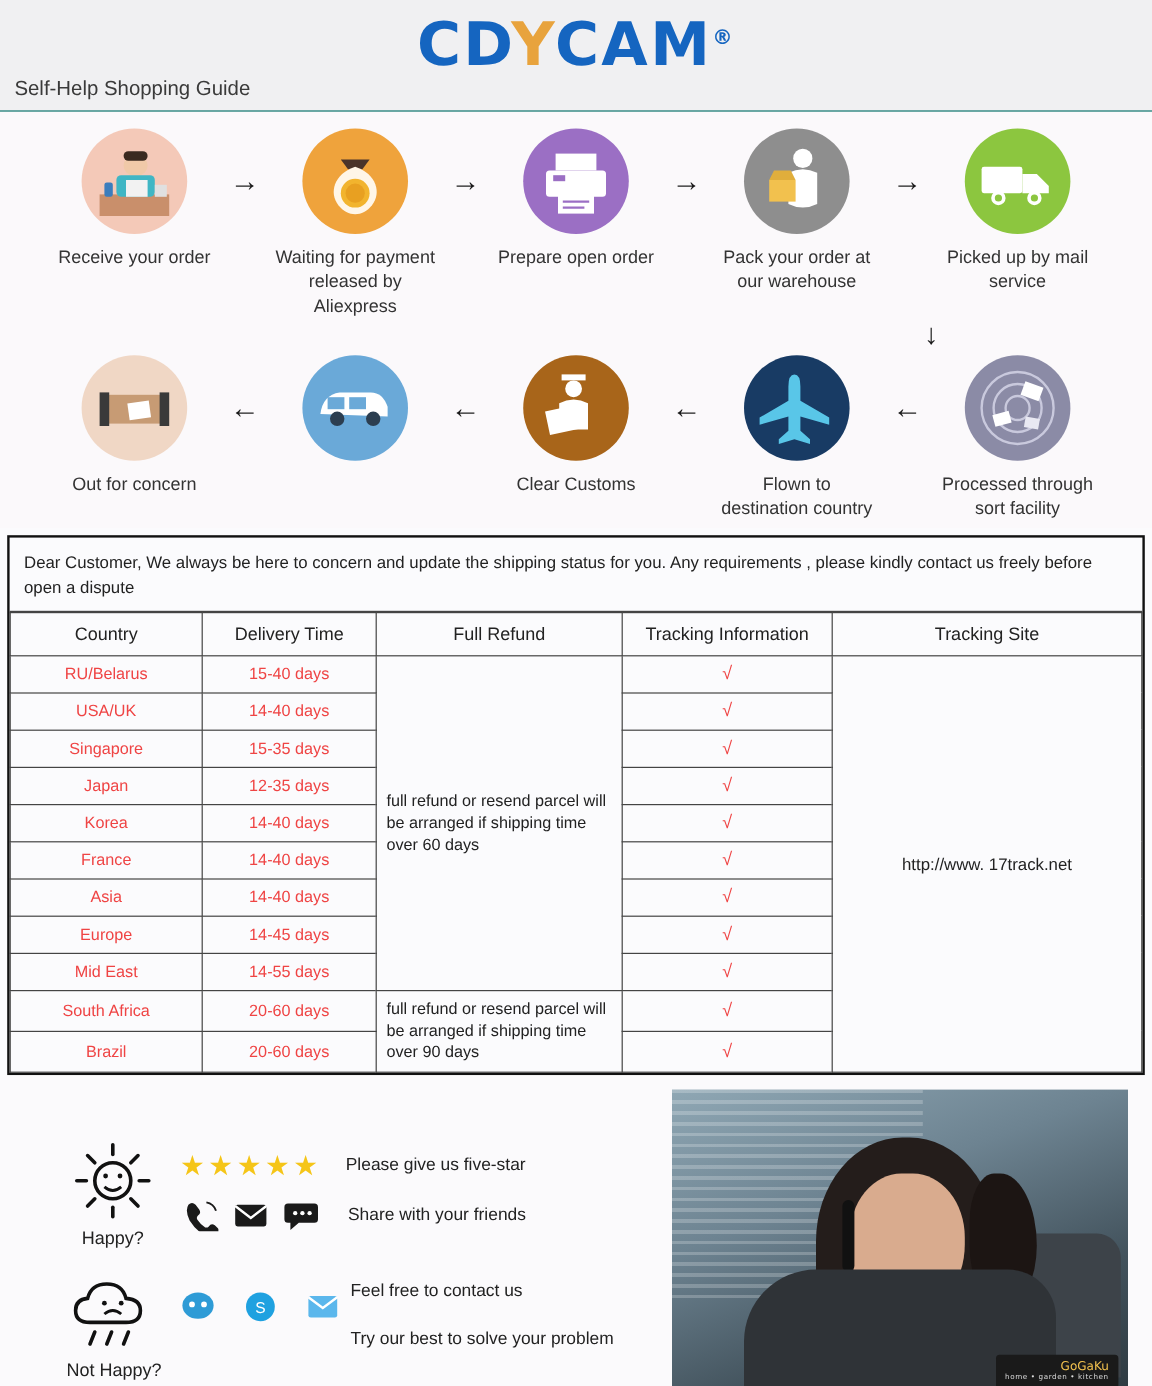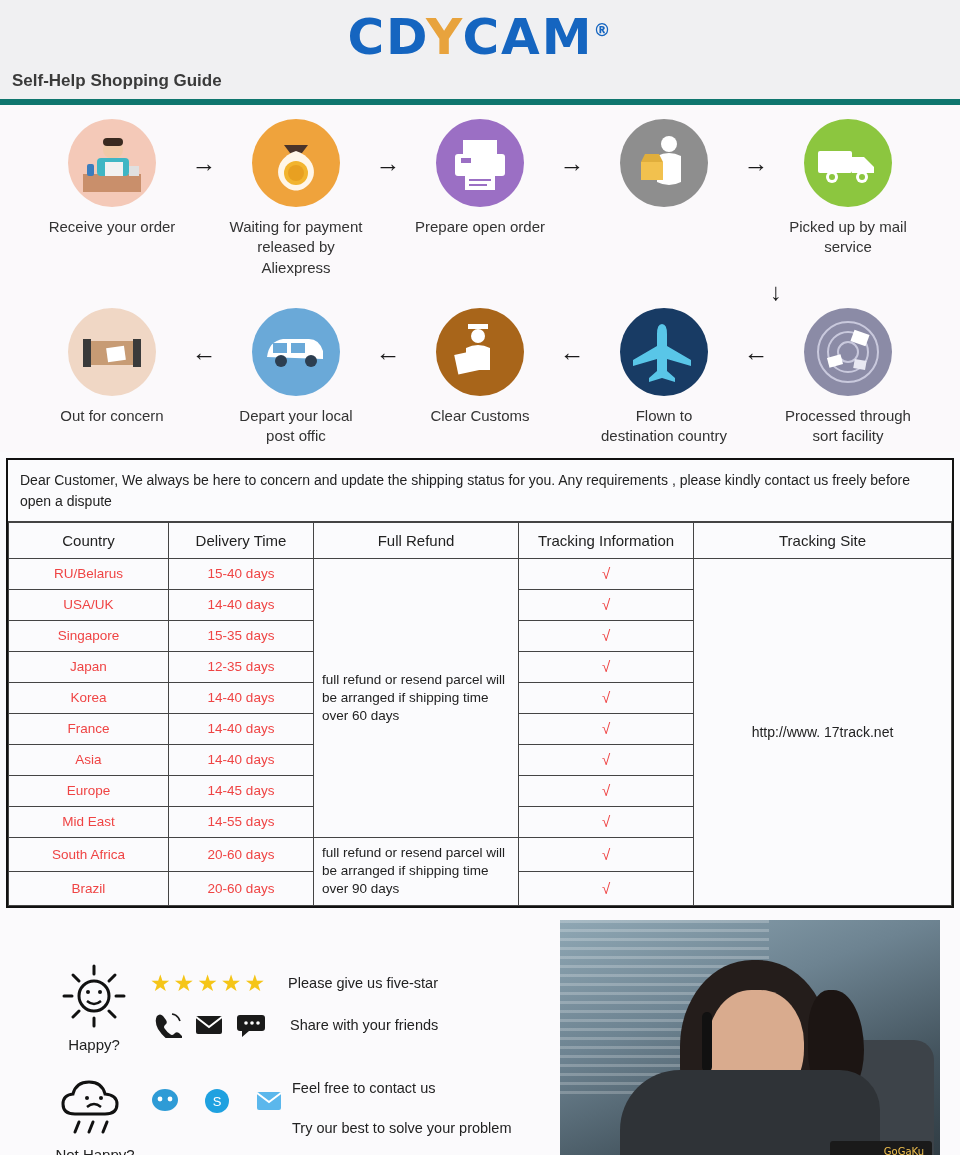--- a/index.html
+++ b/index.html
@@ -8,23 +8,23 @@
     width: 960px; height: 1155px;
     font-family: "Liberation Sans", sans-serif;
     background: #fbfbfd;
     color: #222;
     overflow: hidden;
     position: relative;
   }
 
   
   .header {
-    height: 105px;
+    height: 93px;
     background: #f0f0f2;
-    border-bottom: 6px solid #0f766e;
+    border-bottom: 1px solid #0f766e;
     position: relative;
   }
   .logo {
     position: absolute;
     top: 8px; left: 0; right: 0;
     text-align: center;
     font-family: "DejaVu Sans", sans-serif;
     font-weight: bold;
     font-size: 50px;
     letter-spacing: 2px;
@@ -33,21 +33,20 @@
   .logo .reg {
     font-size: 17px;
     vertical-align: super;
   }
   .logo .y { color: #e8a33d; }
   .guide-title {
     position: absolute;
     left: 12px; bottom: 8px;
     font-size: 17px;
     color: #3a3a3a;
-    font-weight: bold;
   }
 
   
   .flow {
     background: #fbf9fb;
     padding: 14px 0 6px 0;
   }
   .flow-row {
     display: flex;
     align-items: flex-start;
@@ -278,20 +277,21 @@
 
     <div class="node">
       <div class="circle c-gray">
         <svg class="glyph" width="70" height="70" viewBox="0 0 70 70">
           <circle cx="40" cy="16" r="8" fill="#fff"></circle>
           <path d="M28 28 q12 -6 24 0 l0 26 q-12 6 -24 0 z" fill="#fff"></path>
           <rect x="12" y="34" width="22" height="18" fill="#f2c14e"></rect>
           <path d="M12 34 l22 0 l-4 -8 l-14 0 z" fill="#e0ae3c"></path>
         </svg>
       </div>
+      <div class="node-label">Pack your order at<br>our warehouse</div>
     </div>
 
     <div class="arrow">→</div>
 
     <div class="node">
       <div class="circle c-green">
         <svg class="glyph" width="72" height="72" viewBox="0 0 72 72">
           <rect x="6" y="24" width="34" height="22" rx="2" fill="#fff"></rect>
           <path d="M40 30 h12 l10 10 v6 h-22 z" fill="#fff"></path>
           <circle cx="20" cy="50" r="6" fill="#fff"></circle>
@@ -325,21 +325,20 @@
     <div class="node">
       <div class="circle c-blue">
         <svg class="glyph" width="74" height="74" viewBox="0 0 74 74">
           <path d="M8 42 q2 -16 16 -18 h26 q10 0 14 12 v8 z" fill="#fff"></path>
           <rect x="14" y="28" width="14" height="10" fill="#6aa9d8"></rect>
           <rect x="32" y="28" width="14" height="10" fill="#6aa9d8"></rect>
           <circle cx="22" cy="46" r="6" fill="#2c3e50"></circle>
           <circle cx="52" cy="46" r="6" fill="#2c3e50"></circle>
         </svg>
       </div>
-      <div class="node-label">Depart your local<br>post offic</div>
     </div>
 
     <div class="arrow">←</div>
 
     <div class="node">
       <div class="circle c-brown">
         <svg class="glyph" width="68" height="68" viewBox="0 0 68 68">
           <rect x="22" y="6" width="20" height="5" fill="#fff"></rect>
           <circle cx="32" cy="18" r="7" fill="#fff"></circle>
           <path d="M20 30 q12 -6 24 0 l0 22 l-24 0 z" fill="#fff"></path>

